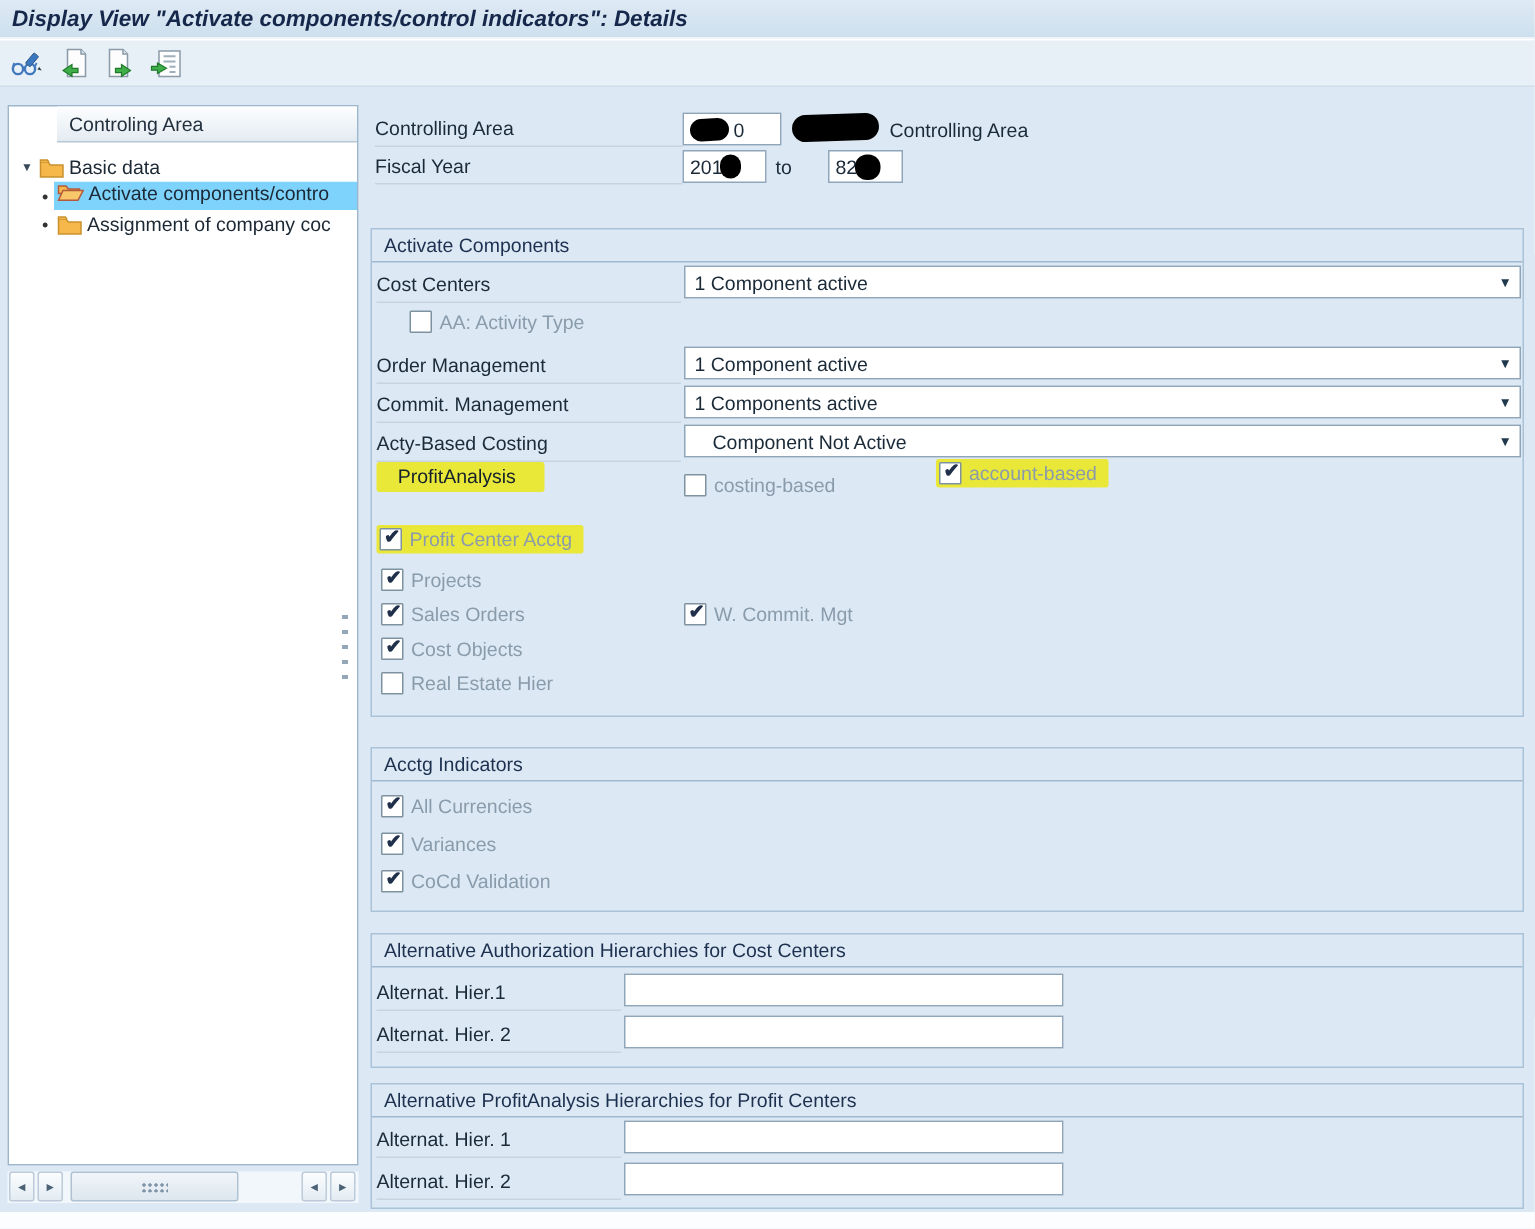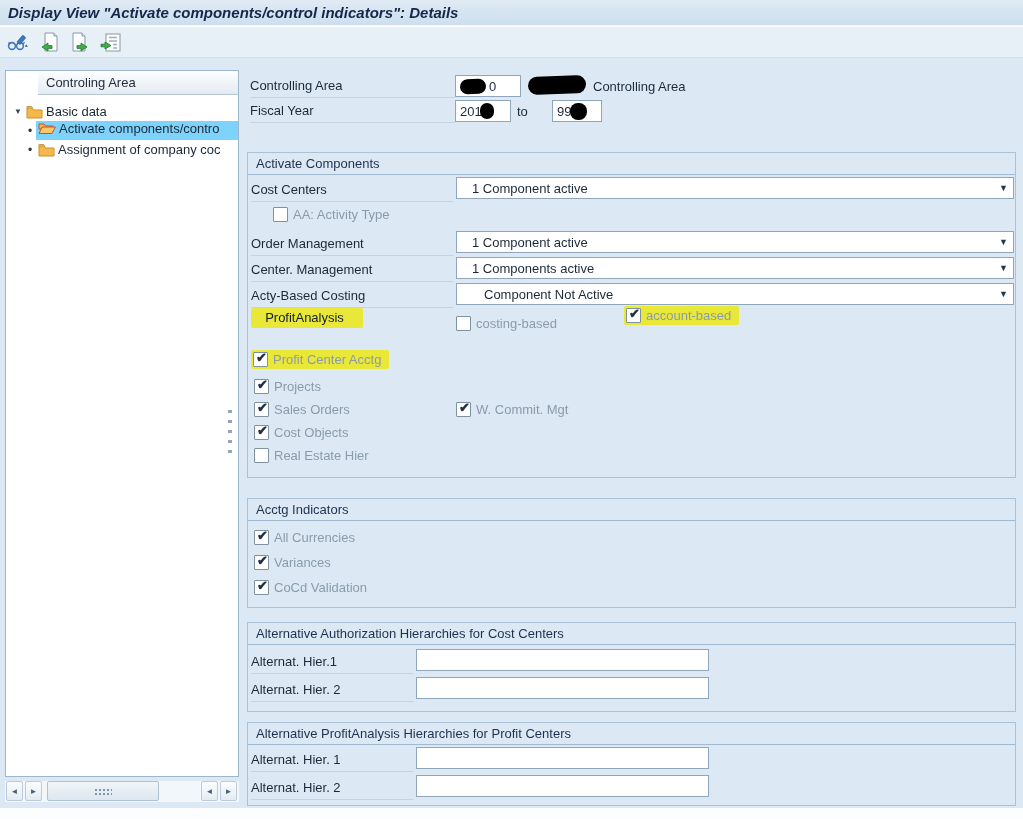--- a/index.html
+++ b/index.html
@@ -47,21 +47,21 @@
   .main { position:absolute; left:245px; top:12px; width:771px; height:740px; }
   .flabel { position:absolute; height:24px; line-height:24px; color:#1b2a38; border-bottom:1px solid #c6d4e1; }
   .field { position:absolute; height:22px; background:#fff; border:1px solid #8fa6ba; display:flex; align-items:center; padding:0 4px; }
   .desc { position:absolute; color:#1b2a38; }
   .redact { background:#000; display:inline-block; }
 
   .group { position:absolute; left:2px; width:769px; border:1px solid #aac2d8; }
   .ghead { height:22px; line-height:21px; padding-left:8px; color:#1d3050; border-bottom:1px solid #9fb9d0; }
 
   .dropdown { position:absolute; left:208px; width:558px; height:22px; background:#fff; border:1px solid #8fa6ba;
-    display:flex; align-items:center; padding-left:15px; cursor:pointer; }
+    display:flex; align-items:center; padding-left:6px; cursor:pointer; }
   .dropdown .ddarrow { position:absolute; right:5px; top:5px; font-size:9px; color:#20384e; }
   .ddtext.indent { padding-left:12px; }
 
   .cbrow { position:absolute; display:flex; align-items:center; cursor:default; }
   .cb { width:15px; height:15px; background:#fff; border:1px solid #7f929f; border-radius:1px;
     display:inline-flex; align-items:center; justify-content:center; flex:0 0 auto; }
   .cb .mark { font-size:13px; font-weight:bold; color:#20304a; line-height:10px; margin:-3px 0 0 2px; }
   .cblabel { margin-left:5px; color:#8a9bab; white-space:nowrap; }
   .hl { background:#e9e838; border-radius:2px; }
   .hl-wrap { display:inline-flex; align-items:center; padding:2px 8px 2px 2px; }
@@ -164,21 +164,21 @@
     <span class="redact" style="position:absolute;left:283px;top:6px;width:58px;height:18px;border-radius:9px;transform:rotate(-2deg)"></span>
     <span class="desc" style="left:348px; top:9px">Controlling Area</span>
 
     <div class="flabel" style="left:5px; top:29px; width:205px">Fiscal Year</div>
     <div class="field" style="left:210px; top:30px; width:56px">
       <span>201</span>
       <span class="redact" style="width:14px;height:16px;border-radius:7px;margin-left:-2px"></span>
     </div>
     <span class="desc" style="left:272px; top:34px">to</span>
     <div class="field" style="left:307px; top:30px; width:50px">
-      <span>99</span>
+      <span>82</span>
       <span class="redact" style="width:17px;height:17px;border-radius:8px;margin-left:-1px"></span>
     </div>
 
     <div class="group" style="top:82px; height:326px">
       <div class="ghead">Activate Components</div>
 
       <div class="flabel" style="left:3px; top:25px; width:203px">Cost Centers</div>
       <div class="dropdown" style="top:24px">
         <span class="ddtext">1 Component active</span>
         <span class="ddarrow">▼</span>
@@ -190,21 +190,21 @@
           </span>
         <span class="cblabel">AA: Activity Type</span>
       </div>
 
       <div class="flabel" style="left:3px; top:79px; width:203px">Order Management</div>
       <div class="dropdown" style="top:78px">
         <span class="ddtext">1 Component active</span>
         <span class="ddarrow">▼</span>
       </div>
 
-      <div class="flabel" style="left:3px; top:105px; width:203px">Center. Management</div>
+      <div class="flabel" style="left:3px; top:105px; width:203px">Commit. Management</div>
       <div class="dropdown" style="top:104px">
         <span class="ddtext">1 Components active</span>
         <span class="ddarrow">▼</span>
       </div>
 
       <div class="flabel" style="left:3px; top:131px; width:203px">Acty-Based Costing</div>
       <div class="dropdown" style="top:130px">
         <span class="ddtext indent">Component Not Active</span>
         <span class="ddarrow">▼</span>
       </div>

